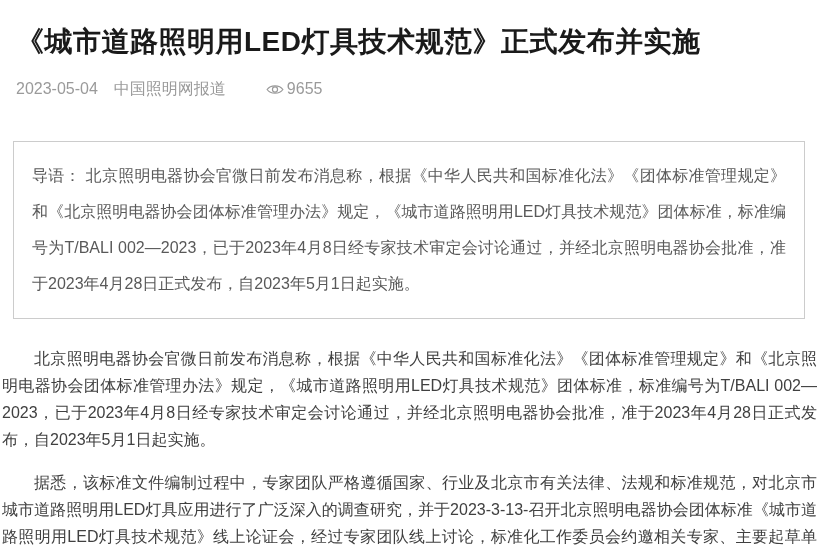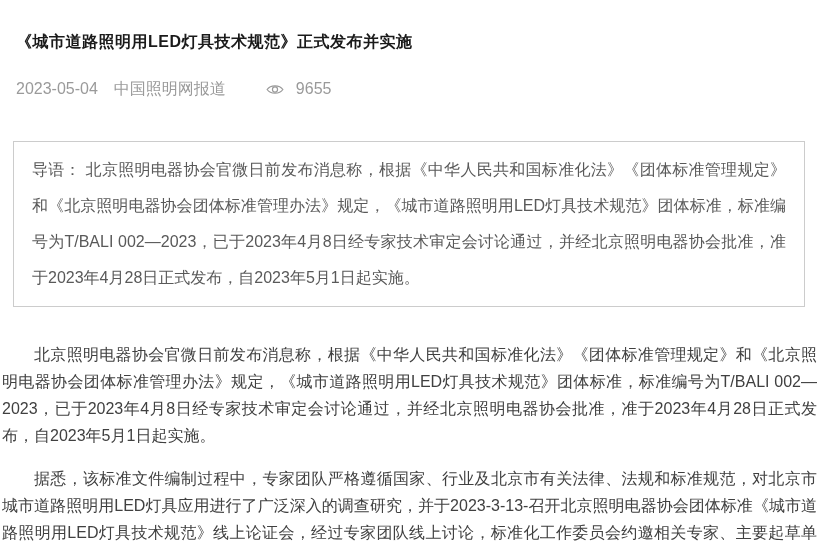--- a/index.html
+++ b/index.html
@@ -11,69 +11,69 @@
     font-family: "Liberation Sans", "DejaVu Sans", sans-serif;
     -webkit-font-smoothing: antialiased;
   }
   .article {
     width: 819px;
     height: 546px;
     position: relative;
   }
   .article-title {
     margin: 27px 16px 0 16px;
-    font-size: 16px;
+    font-size: 28px;
     line-height: 30px;
     font-weight: 700;
     color: #1a1a1a;
     letter-spacing: 0.5px;
     white-space: nowrap;
   }
   .meta-row {
     margin: 23px 16px 0 16px;
     display: flex;
     align-items: center;
     font-size: 16px;
     line-height: 18px;
     color: #9a9a9a;
   }
   .meta-date { margin-right: 16px; }
   .meta-source { margin-right: 40px; }
   .meta-views {
     display: inline-flex;
     align-items: center;
-    gap: 12px;
+    gap: 3px;
   }
   .eye-icon {
     display: inline-block;
     width: 18px;
     height: 13px;
   }
   .eye-icon svg { display: block; }
   .intro-box {
     margin: 43px 14px 0 13px;
     border: 1px solid #cccccc;
     background: #ffffff;
-    padding: 10px 18px;
+    padding: 16px 18px;
     font-size: 16px;
     line-height: 36px;
     color: #595959;
     text-align: justify;
   }
   .content {
     margin: 0 2px;
   }
   .content p {
     font-size: 16px;
     line-height: 27px;
     color: #404040;
     text-indent: 2em;
     text-align: justify;
   }
-  .content p.p1 { margin-top: 34px; }
+  .content p.p1 { margin-top: 26px; }
   .content p.p2 { margin-top: 16px; }
 </style>
 </head>
 <body>
 
 <div class="article">
 
   <h1 class="article-title">《城市道路照明用LED灯具技术规范》正式发布并实施</h1>
 
   <div class="meta-row">

